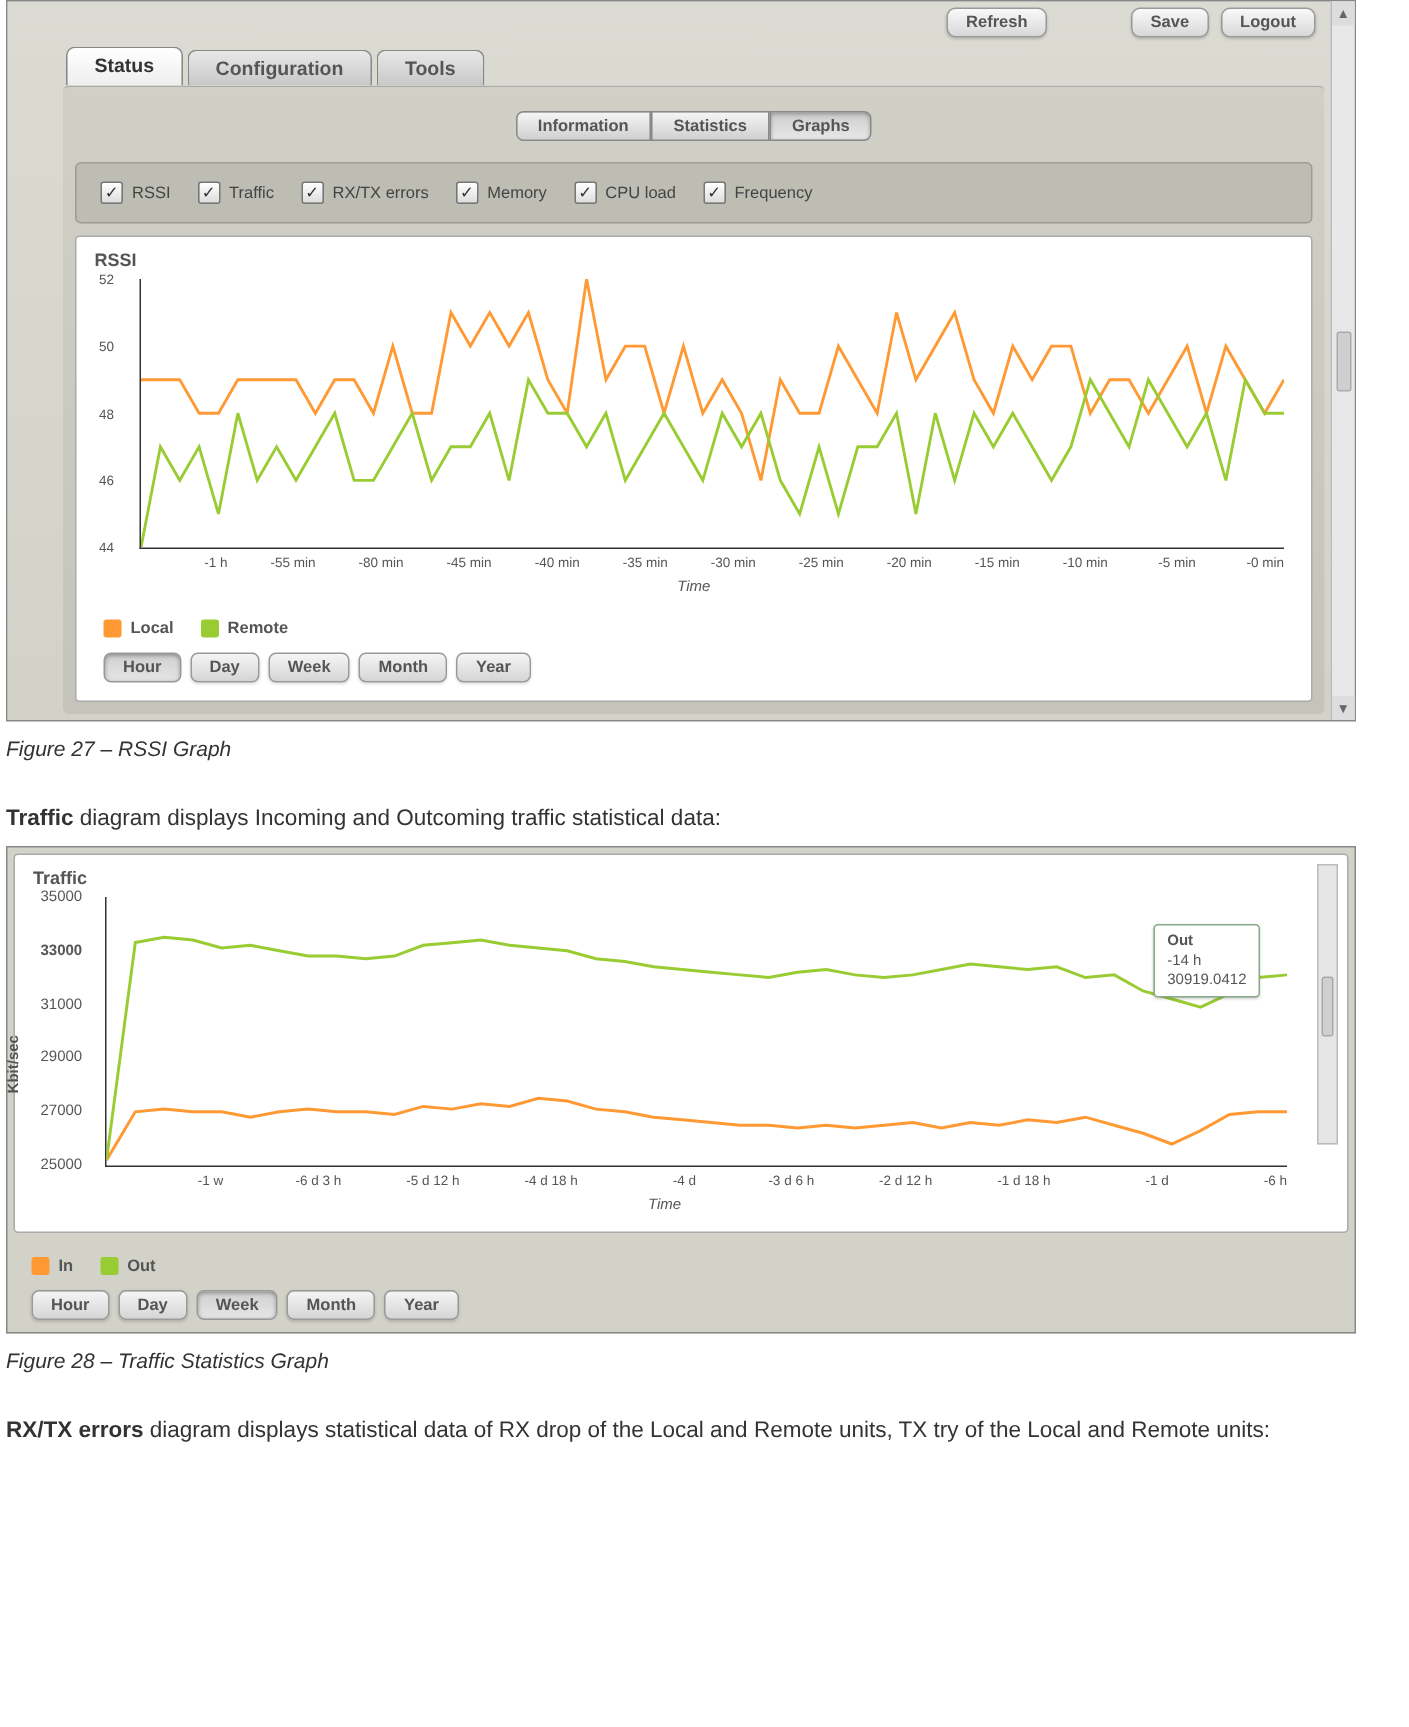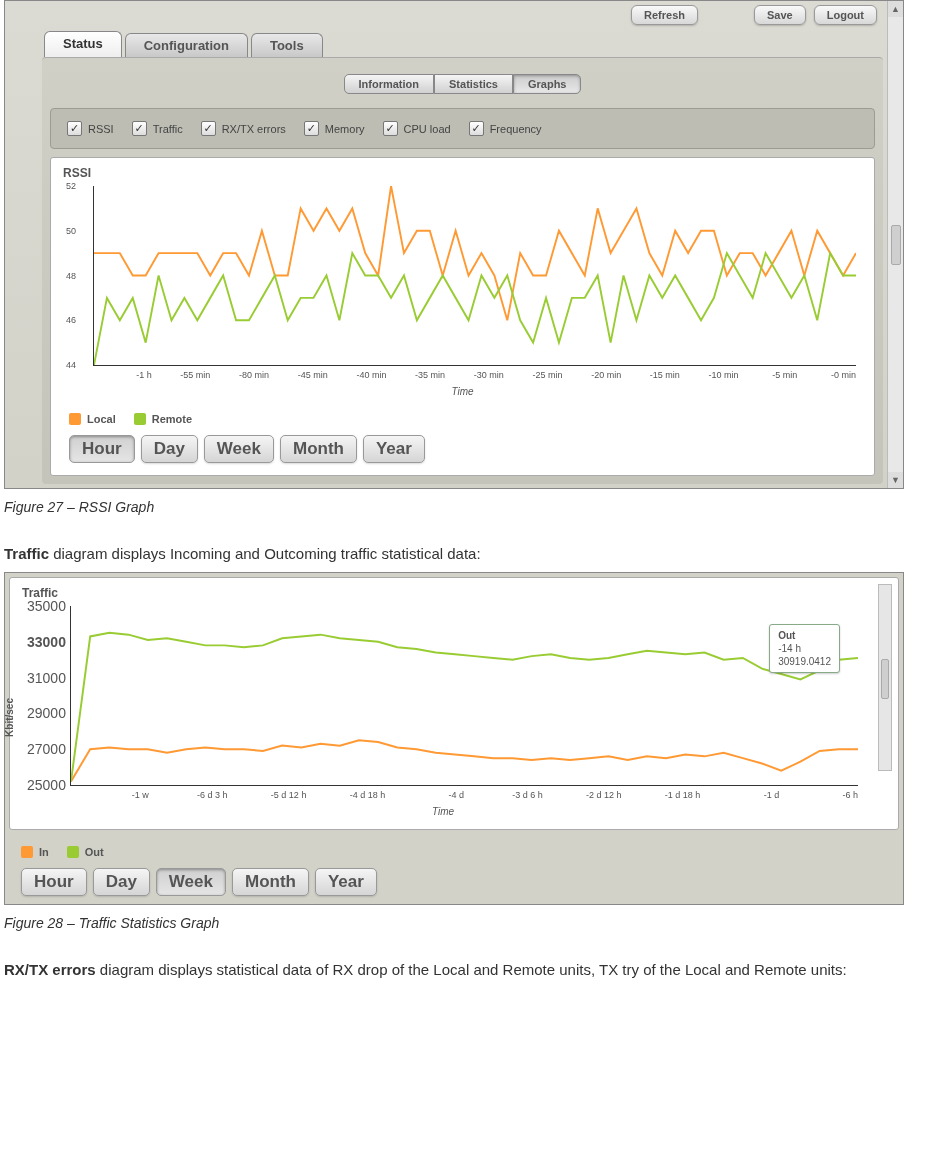--- a/index.html
+++ b/index.html
@@ -19,31 +19,31 @@
   .ctrl-box { background: #bdbdb4; border: 1px solid #9c9c95; border-radius: 4px; padding: 12px 16px; margin-bottom: 8px; }
   .chk-row { display: flex; align-items: center; gap: 8px; flex-wrap: wrap; }
   .chk { display: inline-flex; align-items: center; gap: 6px; margin-right: 10px; font-size: 11px; color: #444; }
   .chkbox { width: 15px; height: 15px; background: linear-gradient(#fff,#ddd); border: 1px solid #777; border-radius: 2px; display: inline-flex; align-items: center; justify-content: center; font-size: 11px; color: #333; cursor: pointer; }
   .chkbox.empty { background: #ccc; }
   .graph-box { background: #fff; border: 1px solid #aaa; border-radius: 3px; padding: 8px 12px 12px 12px; position: relative; }
   .graph-title { font-weight: bold; font-size: 12px; color: #555; margin-bottom: 6px; }
   .chart-area { position: relative; height: 180px; border-left: 1px solid #333; border-bottom: 1px solid #333; margin-left: 30px; margin-right: 6px; }
   .chart-area-traffic { position: relative; height: 180px; border-left: 1px solid #333; border-bottom: 1px solid #333; margin-left: 48px; margin-right: 6px; }
   .ytick { position: absolute; left: -28px; font-size: 9px; color: #555; transform: translateY(-50%); }
-  .ytick-t { position: absolute; left: -44px; font-size: 14px; color: #555; transform: translateY(-50%); }
+  .ytick-t { position: absolute; left: -44px; font-size: 10px; color: #555; transform: translateY(-50%); }
   .xaxis { display: flex; justify-content: space-between; margin-left: 30px; margin-right: 6px; font-size: 9px; color: #555; padding-top: 4px; }
   .xaxis-t { display: flex; justify-content: space-between; margin-left: 48px; margin-right: 6px; font-size: 9px; color: #555; padding-top: 4px; }
   .xaxis span, .xaxis-t span { flex: 1; text-align: right; white-space: nowrap; }
   .xlabel { text-align: center; font-size: 10px; color: #555; margin-top: 6px; font-style: italic; }
   .ylabel { position: absolute; left: -32px; top: 50%; transform: rotate(-90deg); font-size: 10px; color: #555; font-weight: bold; }
   .legend { display: flex; gap: 18px; align-items: center; margin: 16px 0 10px 6px; }
   .leg-item { display: flex; align-items: center; gap: 6px; font-size: 11px; font-weight: bold; color: #555; }
   .sw { width: 12px; height: 12px; border-radius: 2px; }
   .range-btns { display: flex; gap: 6px; margin-left: 6px; }
-  .rbtn { background: linear-gradient(#f5f5f5, #d5d5d5); border: 1px solid #999; border-radius: 5px; padding: 3px 12px; font-size: 17px; font-weight: bold; color: #555; cursor: pointer; box-shadow: 0 1px 2px rgba(0,0,0,.15); }
+  .rbtn { background: linear-gradient(#f5f5f5, #d5d5d5); border: 1px solid #999; border-radius: 5px; padding: 3px 12px; font-size: 11px; font-weight: bold; color: #555; cursor: pointer; box-shadow: 0 1px 2px rgba(0,0,0,.15); }
   .rbtn.active { box-shadow: inset 0 1px 3px rgba(0,0,0,.35); background: linear-gradient(#d0d0d0,#e5e5e5); }
   svg.lines { position: absolute; left: 0; top: 0; width: 100%; height: 100%; }
   .scrollbar { position: absolute; right: 0; top: 0; bottom: 0; width: 16px; background: #e8e8e8; border-left: 1px solid #bbb; display: flex; flex-direction: column; justify-content: space-between; align-items: center; }
   .scroll-arrow { width: 100%; height: 16px; background: #ddd; display:flex; align-items:center; justify-content:center; font-size:9px; color:#666; cursor:pointer; }
   .scroll-thumb { width: 10px; height: 40px; background: #cfcfcf; border: 1px solid #aaa; border-radius: 2px; margin: auto 0; cursor:pointer; }
   .caption { font-style: italic; font-size: 14px; margin: 10px 0 28px 4px; }
   .bodytext { font-size: 15px; margin: 0 4px 8px 4px; line-height: 1.4; }
   .screenshot2 { width: 900px; margin: 0 0 0 4px; background: #d2d2c9; border: 1px solid #888; padding: 4px 4px 8px 4px; position: relative; }
   .inner-scroll { position: absolute; right: 6px; top: 6px; bottom: 58px; width: 14px; background: #e6e6e6; border: 1px solid #bbb; }
   .tooltip { position: absolute; right: 18px; top: 18px; background: #fff; border: 1px solid #8a8; border-radius: 3px; padding: 4px 8px; font-size: 10px; color: #555; line-height: 1.3; box-shadow: 0 1px 2px rgba(0,0,0,.2); }

